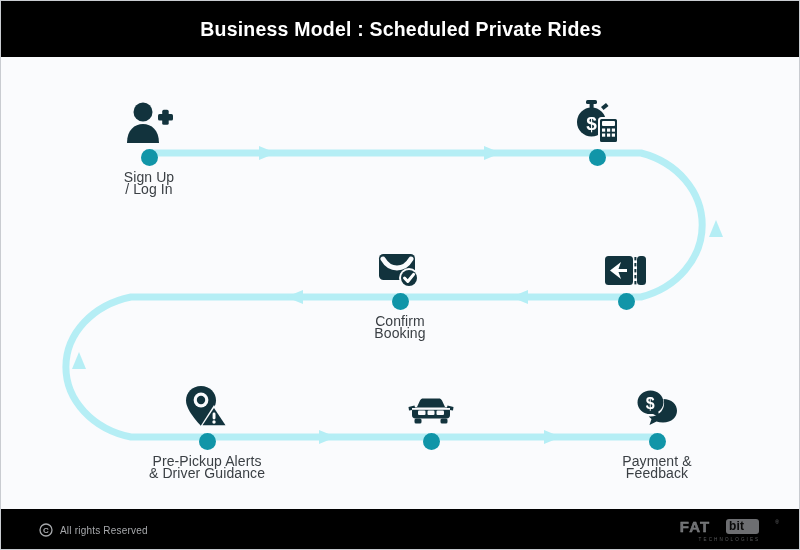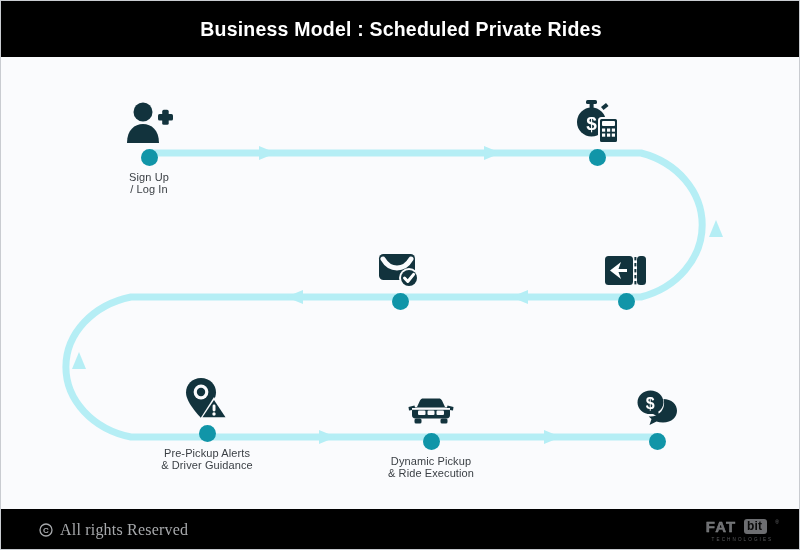--- a/index.html
+++ b/index.html
@@ -74,21 +74,21 @@
   .node-icon svg { display: block; }
   .node-dot {
     width: 17px;
     height: 17px;
     border-radius: 50%;
     background: #1195a8;
     margin: 0 auto;
   }
   .node-label {
     margin-top: 6px;
-    font-size: 11px;
+    font-size: 14px;
     line-height: 11.5px;
     color: #3a3f44;
     white-space: pre-line;
     letter-spacing: 0.1px;
   }
 
   
   #footer {
     position: absolute;
     left: 0; top: 508px;
@@ -99,51 +99,50 @@
     align-items: center;
   }
   #copyright {
     display: flex;
     align-items: center;
     gap: 7px;
     margin-left: 38px;
   }
   #copyright-text {
     color: #a7a9ac;
-    font-size: 16px;
+    font-size: 10px;
     letter-spacing: 0.2px;
-    font-family: Liberation Serif, serif;
   }
   #logo {
     position: absolute;
     right: 22px;
     top: 9px;
     display: flex;
     flex-direction: column;
     align-items: center;
   }
   #logo-row {
     display: flex;
     align-items: center;
-    gap: 8px;
+    gap: 16px;
   }
   #logo-fat {
     color: #6d6e71;
     font-size: 15px;
     font-weight: bold;
     letter-spacing: 1px;
     -webkit-text-stroke: 0.4px #8a8c8e;
   }
   #logo-bit {
     background: #6d6e71;
     color: #0a0a0a;
     font-size: 12px;
     font-weight: bold;
     border-radius: 3px;
-    padding: 0px 5px 1px 3px;
+    padding: 0px 15px 1px 3px;
     letter-spacing: 0.2px;
   }
   #logo-tm {
     color: #6d6e71;
     font-size: 5px;
     align-self: flex-start;
     margin-top: 1px;
   }
   #logo-sub {
     color: #58595b;
@@ -228,39 +227,41 @@
       <div class="node-icon">
         <svg width="44" height="38" viewBox="0 0 44 38">
           <rect x="1" y="3" width="36" height="26" rx="4.5" fill="#12333d"></rect>
           <path d="M5 8 C12 20 26 20 33 8" fill="none" stroke="#fafbfd" stroke-width="5" stroke-linecap="round"></path>
           <circle cx="31" cy="27" r="10" fill="#fafbfd"></circle>
           <circle cx="31" cy="27" r="8" fill="#12333d"></circle>
           <path d="M26.5 27 L29.8 30.5 L35.6 23.4" fill="none" stroke="#ffffff" stroke-width="3" stroke-linecap="round" stroke-linejoin="round"></path>
         </svg>
       </div>
       <div class="node-dot"></div>
+      <div class="node-label">Confirm
+Booking</div>
     </div>
 
     <div class="node" style="left:625px; top:180px;">
       <div class="node-icon">
         <svg width="44" height="36" viewBox="0 0 44 36">
           <rect x="1" y="3" width="28" height="29" rx="3.5" fill="#12333d"></rect>
           <rect x="33" y="3" width="9" height="29" rx="3.5" fill="#12333d"></rect>
           <path d="M6 17.5 L17 9 L14.5 16 L23 16 L23 19 L14.5 19 L17 26 Z" fill="#ffffff"></path>
           <rect x="30.4" y="4" width="2" height="3.4" fill="#12333d"></rect>
           <rect x="30.4" y="10" width="2" height="3.4" fill="#12333d"></rect>
           <rect x="30.4" y="16" width="2" height="3.4" fill="#12333d"></rect>
           <rect x="30.4" y="22" width="2" height="3.4" fill="#12333d"></rect>
           <rect x="30.4" y="28" width="2" height="3.4" fill="#12333d"></rect>
         </svg>
       </div>
       <div class="node-dot"></div>
     </div>
 
-    <div class="node" style="left:206px; top:312px;">
+    <div class="node" style="left:206px; top:320px;">
       <div class="node-icon">
         <svg width="44" height="44" viewBox="0 0 44 44">
           <path d="M16 1 C7.2 1 1 7.4 1 15.6 C1 25 13 38 16 41 C19 38 31 25 31 15.6 C31 7.4 24.8 1 16 1 Z" fill="#12333d"></path>
           <circle cx="16" cy="15" r="7.4" fill="#fafbfd"></circle>
           <circle cx="16" cy="15" r="4.2" fill="#12333d"></circle>
           <path d="M29 20 L43 42 L15 42 Z" fill="#fafbfd"></path>
           <path d="M29 23 L40.5 40.2 L17.5 40.2 Z" fill="#12333d"></path>
           <rect x="27.6" y="27.5" width="2.9" height="7" rx="1.4" fill="#ffffff"></rect>
           <circle cx="29" cy="37" r="1.7" fill="#ffffff"></circle>
         </svg>
@@ -279,34 +280,34 @@
           <path d="M45.5 10 L39.5 8.5 L38.5 12.5 L45 13.5 Z" fill="#12333d"></path>
           <rect x="10" y="13.6" width="7.5" height="4.4" rx="1.1" fill="#fafbfd"></rect>
           <rect x="19.5" y="13.6" width="7" height="4.4" rx="1.1" fill="#fafbfd"></rect>
           <rect x="28.5" y="13.6" width="7.5" height="4.4" rx="1.1" fill="#fafbfd"></rect>
           <rect x="4" y="11" width="38" height="1.8" fill="#fafbfd"></rect>
           <rect x="6.5" y="21.5" width="7" height="5" rx="1.6" fill="#12333d"></rect>
           <rect x="32.5" y="21.5" width="7" height="5" rx="1.6" fill="#12333d"></rect>
         </svg>
       </div>
       <div class="node-dot"></div>
-      <div class="node-label">Dynamic Pickup
-&amp; Ride Execution</div>
     </div>
 
     <div class="node" style="left:656px; top:320px;">
       <div class="node-icon">
         <svg width="44" height="40" viewBox="0 0 44 40">
           <path d="M28 10 C36.8 10 42 15.4 42 21.8 C42 28.2 36.8 33.6 28 33.6 C25.6 33.6 23.4 33.2 21.5 32.5 L14.5 36 L16.5 30 C13.6 27.9 12 25 12 21.8 C12 15.4 19.2 10 28 10 Z" fill="#12333d"></path>
           <circle cx="15.5" cy="14" r="13.6" fill="#fafbfd"></circle>
           <path d="M15.5 1.6 C22.8 1.6 28.5 7 28.5 13.4 C28.5 17.3 26.4 20.7 23.2 22.8 L25 28.5 L18 24.9 C17.2 25 16.4 25.1 15.5 25.1 C8.2 25.1 2.5 19.8 2.5 13.4 C2.5 7 8.2 1.6 15.5 1.6 Z" fill="#12333d"></path>
           <text x="15.3" y="19.8" font-family="Liberation Sans, sans-serif" font-size="16" font-weight="bold" fill="#ffffff" text-anchor="middle">$</text>
         </svg>
       </div>
       <div class="node-dot"></div>
+      <div class="node-label">Payment &amp;
+Feedback</div>
     </div>
 
   </div>
 
   <div id="footer">
     <div id="copyright">
       <svg width="14" height="14" viewBox="0 0 14 14">
         <circle cx="7" cy="7" r="6" fill="none" stroke="#a7a9ac" stroke-width="1.3"></circle>
         <text x="7" y="10.3" font-family="Liberation Sans, sans-serif" font-size="8" font-weight="bold" fill="#a7a9ac" text-anchor="middle">C</text>
       </svg>

